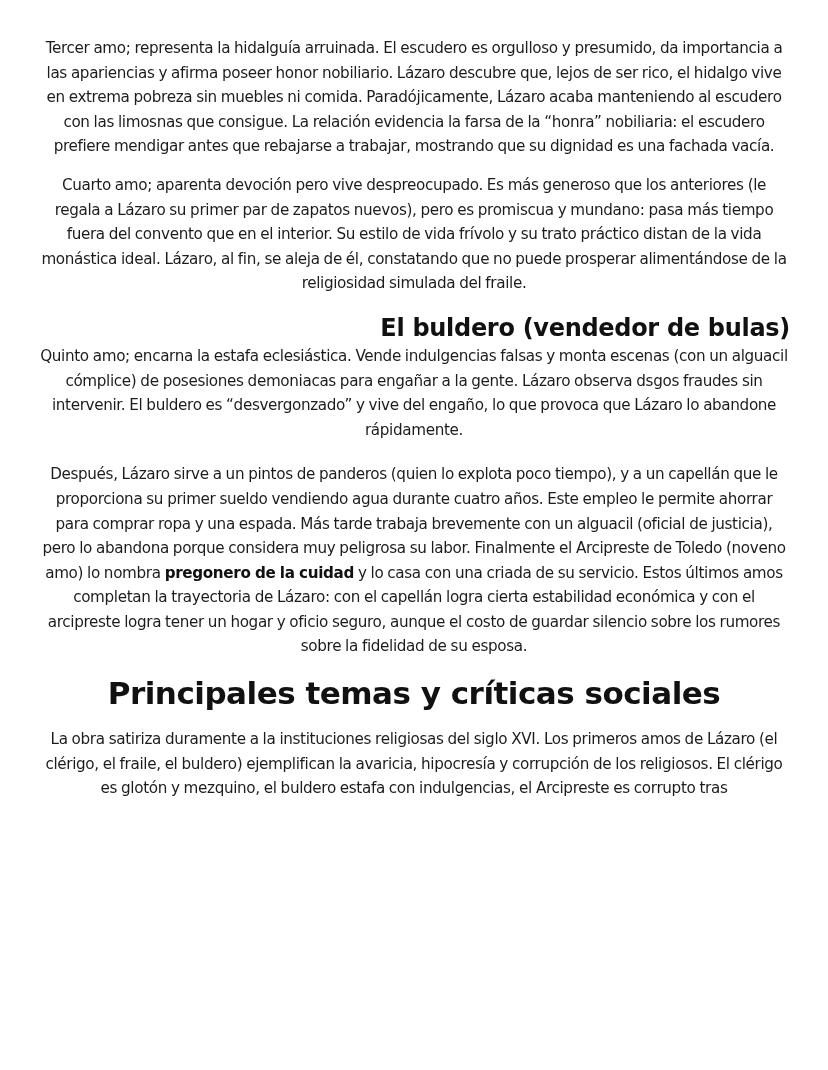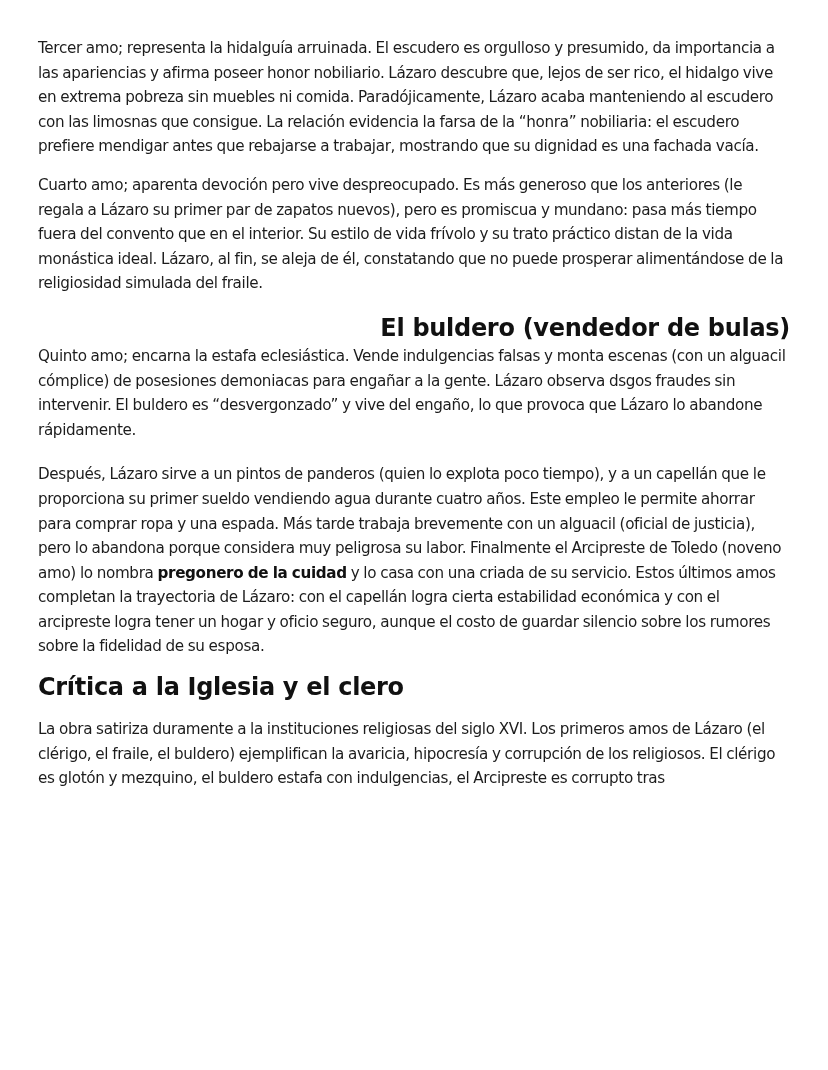--- a/index.html
+++ b/index.html
@@ -15,20 +15,21 @@
       padding: 36px 38px 0 38px;
       box-sizing: border-box;
     }
     p {
       margin: 0;
       font-size: 15.2px;
       line-height: 24.6px;
       letter-spacing: -0.35px;
       word-spacing: -0.5px;
       color: #1c1c1c;
+      text-align: center;
     }
     h2 {
       margin: 0;
       font-size: 24px;
       line-height: 32px;
       font-weight: bold;
       color: #111;
       letter-spacing: -0.3px;
     }
     h1 {
@@ -59,17 +60,17 @@
 
   <p class="p1">Tercer amo; representa la hidalguía arruinada. El escudero es orgulloso y presumido, da importancia a las apariencias y afirma poseer honor nobiliario. Lázaro descubre que, lejos de ser rico, el hidalgo vive en extrema pobreza sin muebles ni comida. Paradójicamente, Lázaro acaba manteniendo al escudero con las limosnas que consigue. La relación evidencia la farsa de la “honra” nobiliaria: el escudero prefiere mendigar antes que rebajarse a trabajar, mostrando que su dignidad es una fachada vacía.</p>
 
   <p class="p2">Cuarto amo; aparenta devoción pero vive despreocupado. Es más generoso que los anteriores (le regala a Lázaro su primer par de zapatos nuevos), pero es promiscua y mundano: pasa más tiempo fuera del convento que en el interior. Su estilo de vida frívolo y su trato práctico distan de la vida monástica ideal. Lázaro, al fin, se aleja de él, constatando que no puede prosperar alimentándose de la religiosidad simulada del fraile.</p>
 
   <h2 class="h-buldero">El buldero (vendedor de bulas)</h2>
   <p class="p3">Quinto amo; encarna la estafa eclesiástica. Vende indulgencias falsas y monta escenas (con un alguacil cómplice) de posesiones demoniacas para engañar a la gente. Lázaro observa dsgos fraudes sin intervenir. El buldero es “desvergonzado” y vive del engaño, lo que provoca que Lázaro lo abandone rápidamente.</p>
 
   <p class="p4"><span>Después, Lázaro sirve a un pintos de panderos (quien lo explota poco tiempo), y a un capellán que le proporciona su primer sueldo vendiendo agua durante cuatro años. Este empleo le permite ahorrar para comprar ropa y una espada. Más tarde trabaja brevemente con un alguacil (oficial de justicia), pero lo abandona porque considera muy peligrosa su labor. Finalmente el Arcipreste de Toledo (noveno amo) lo nombra </span><strong>pregonero de la cuidad</strong><span> y lo casa con una criada de su servicio. Estos últimos amos completan la trayectoria de Lázaro: con el capellán logra cierta estabilidad económica y con el arcipreste logra tener un hogar y oficio seguro, aunque el costo de guardar silencio sobre los rumores sobre la fidelidad de su esposa.</span></p>
 
+  <h1 class="h1-temas">Principales temas y críticas sociales</h1>
 
-  <h2 class="h-critica">Crítica a la Iglesia y el clero</h2>
   <p class="p5">La obra satiriza duramente a la instituciones religiosas del siglo XVI. Los primeros amos de Lázaro (el clérigo, el fraile, el buldero) ejemplifican la avaricia, hipocresía y corrupción de los religiosos. El clérigo es glotón y mezquino, el buldero estafa con indulgencias, el Arcipreste es corrupto tras</p>
 
 </div>
 
 </body></html>

